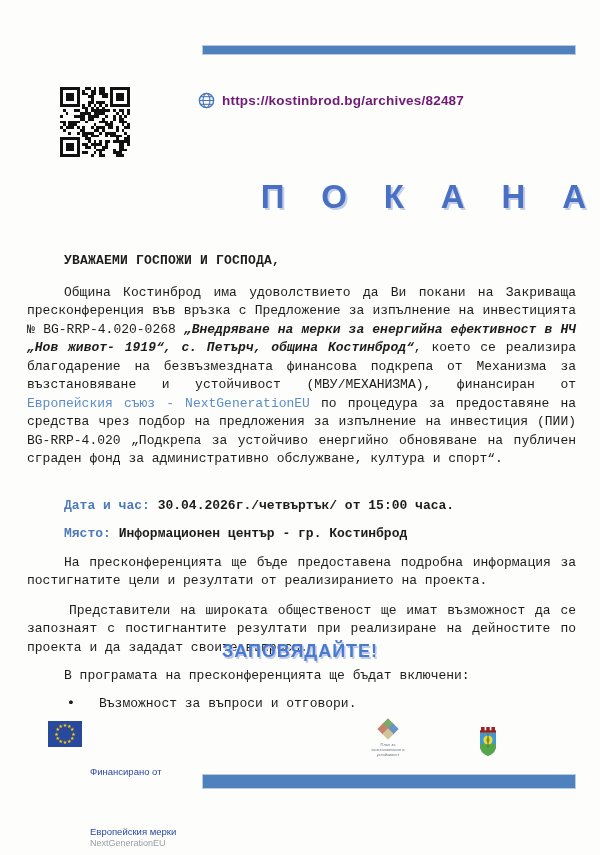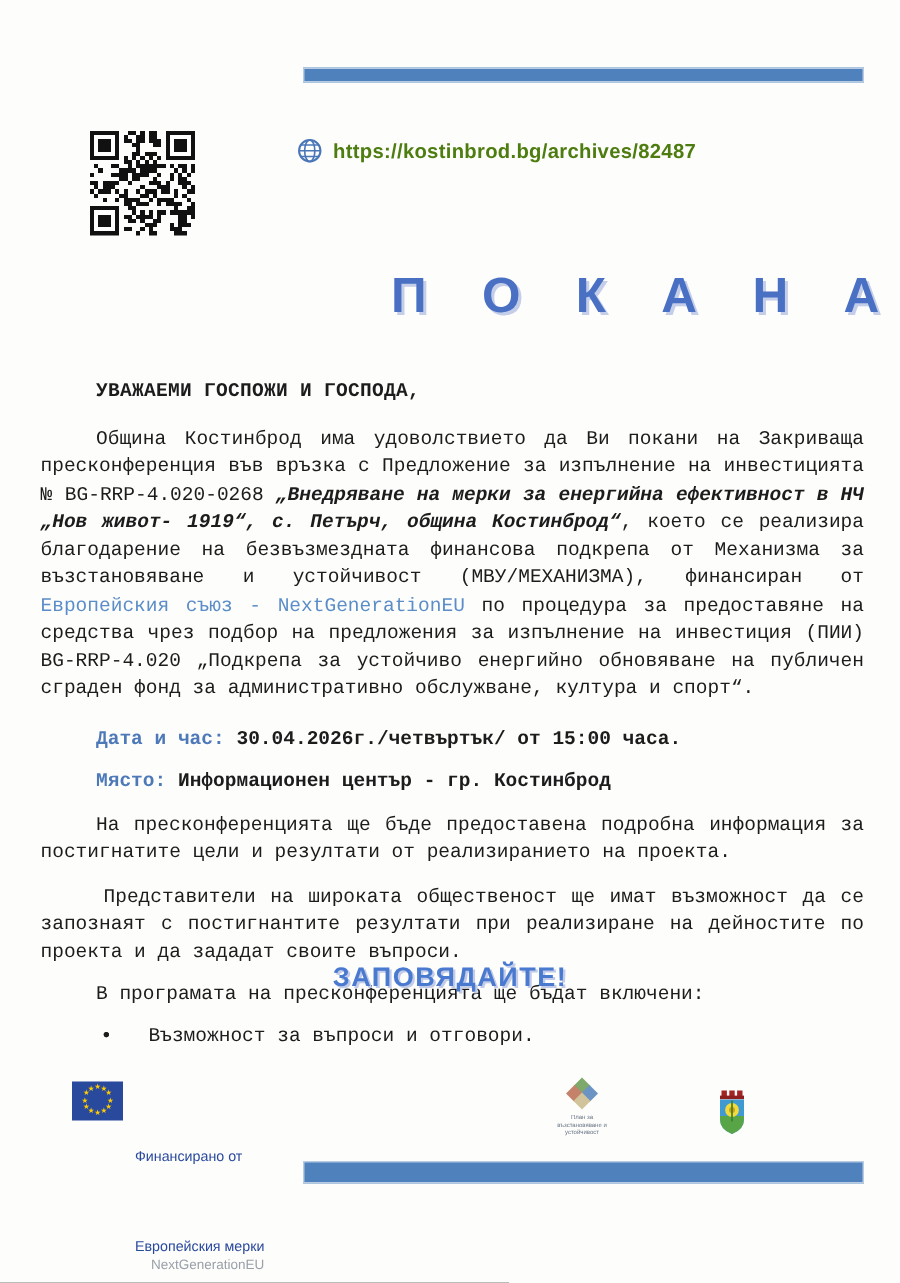--- a/index.html
+++ b/index.html
@@ -19,38 +19,38 @@
 
   .qr { position:absolute; left:60px; top:87px; width:70px; height:70px; }
   .qr svg { width:100%; height:100%; shape-rendering:crispEdges; }
 
   .url-row {
     position:absolute; left:198px; top:92px; width:290px;
     display:flex; align-items:center; gap:7px;
   }
   .globe { width:17px; height:17px; flex:0 0 auto; }
   .url-text {
-    font-size:13.5px; font-weight:700; color:#4d7c0f; letter-spacing:0.2px;
+    font-size:13.5px; font-weight:700; color:#701a75; letter-spacing:0.2px;
     white-space:nowrap;
   }
 
   .title {
     position:absolute; left:0; top:178px; width:100%;
     text-align:right; font-size:33px; font-weight:600;
     color:#4a70c4; letter-spacing:0.42em; text-indent:0.42em;
     text-shadow:2px 2px 0 #c5cee9;
   }
 
   .body-block {
     position:absolute; left:27px; top:252px; width:549px;
     font-size:13px; line-height:18.5px; font-weight:500;font-family:Liberation Mono, monospace;
   }
   .salutation { font-weight:700; margin-left:37px; margin-bottom:13px; letter-spacing:0.2px; }
   .para { text-align:justify; }
-  .p1 { text-indent:37px; margin-bottom:15px; }
+  .p1 { text-indent:37px; margin-bottom:28px; }
   .proj-name { font-style:italic; font-weight:700; }
   .eu-link { color:#5b8dc8; }
   .meta-line { margin-left:37px; margin-bottom:10px; }
   .meta-label { color:#4d79b8; font-weight:700; }
   .meta-value { font-weight:700; }
   .p2 { text-indent:37px; margin-top:2px; margin-bottom:11px; }
   .p3 { text-indent:42px; margin-bottom:10px; }
   .program-intro { margin-left:37px; margin-bottom:9px; }
   .bullet-row { position:relative; padding-left:72px; margin-bottom:6px; }
   .bullet-dot { position:absolute; left:40px; top:0; }
@@ -67,21 +67,21 @@
   }
   .eu-flag {
     position:relative; width:34px; height:26px; background:#29499c;
     flex:0 0 auto; margin-top:3px;
   }
   .eu-flag .star {
     position:absolute; color:#ffcc00; font-size:5px; line-height:5px;
     width:5px; height:5px; text-align:center;
   }
   .eu-text-l1, .eu-text-l2 { font-size:9.5px; font-weight:400; color:#29499c; line-height:11.5px;margin-top:48px; }
-  .eu-text-l3 { font-size:9px; color:#9aa0a8; line-height:11px; margin-top:1px;text-align:right; }
+  .eu-text-l3 { font-size:9px; color:#9aa0a8; line-height:11px; margin-top:1px; }
 
   .nrrp { position:absolute; left:367px; top:720px; width:42px; text-align:center; }
   .nrrp-diamond { position:relative; width:20px; height:20px; margin:0 auto 2px; }
   .nrrp-diamond span {
     position:absolute; width:8px; height:8px; transform:rotate(45deg);
   }
   .nrrp-d1 { left:6px; top:0; background:#7fa86b; }
   .nrrp-d2 { left:11px; top:5px; background:#6b93c3; }
   .nrrp-d3 { left:1px; top:5px; background:#c4826b; }
   .nrrp-d4 { left:6px; top:10px; background:#d2c49a; }

